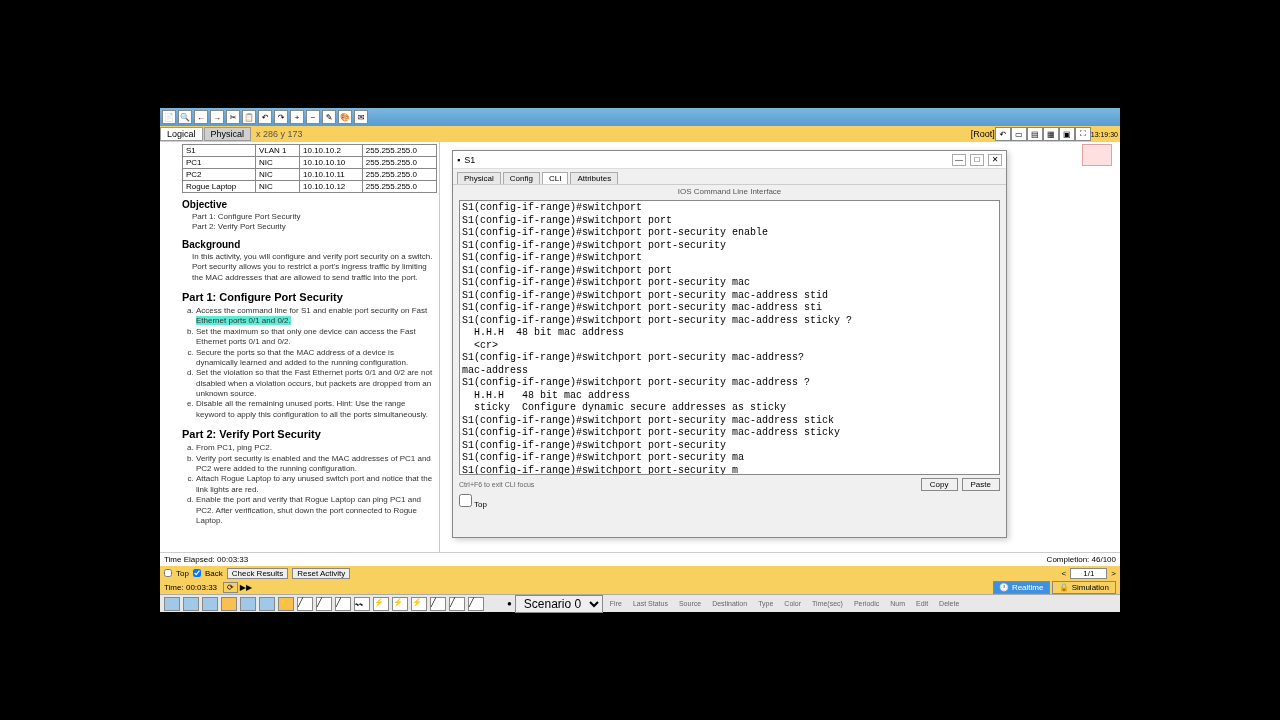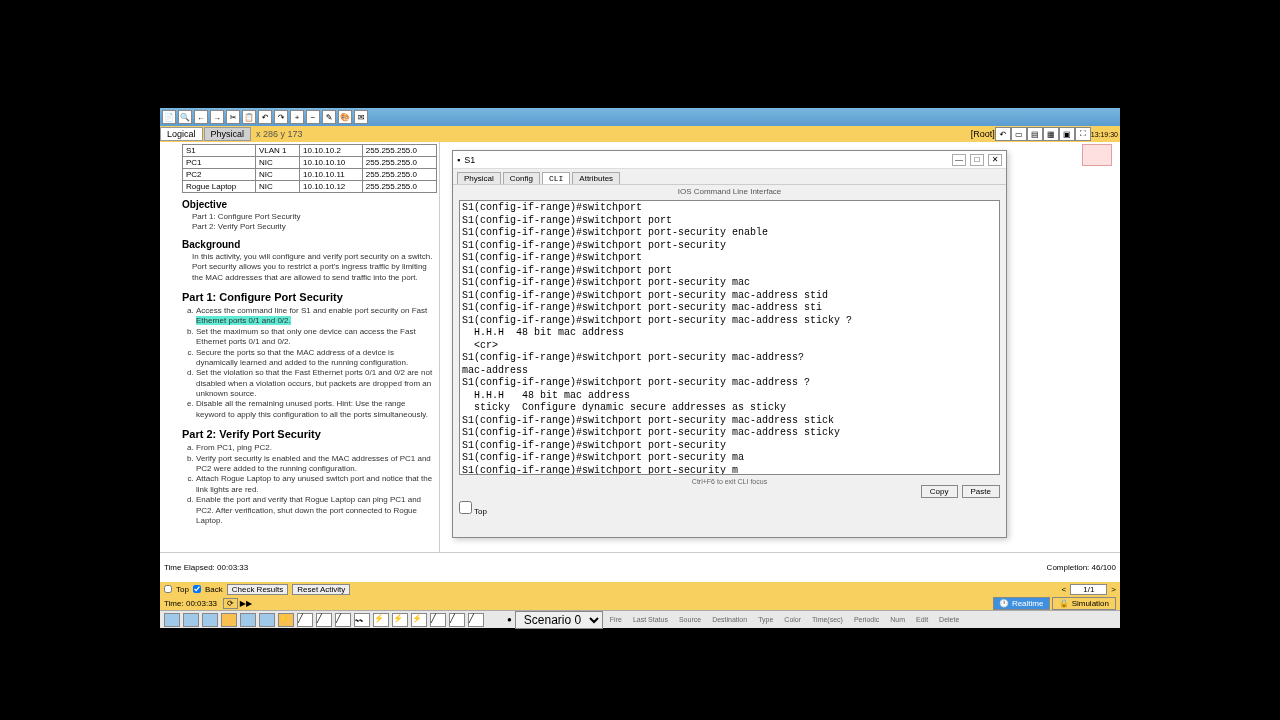--- a/index.html
+++ b/index.html
@@ -22,28 +22,28 @@
 .leftpane ol { margin-left: 14px; }
 .leftpane .indent { margin-left: 10px; }
 .leftpane .hl { background: #5eead4; }
 .rightpane { flex: 1; position: relative; background: #fff; }
 .cli-window { position: absolute; left: 12px; top: 8px; width: 555px; height: 388px; border: 1px solid #888; background: #f0f0f0; box-shadow: 2px 2px 6px rgba(0,0,0,0.2); }
 .cli-title { height: 18px; display: flex; align-items: center; font-size: 9px; padding: 0 4px; background: #fff; border-bottom: 1px solid #ddd; }
 .cli-title .wbtns { margin-left: auto; display: flex; gap: 4px; }
 .cli-title .wbtn { width: 14px; height: 12px; border: 1px solid #aaa; font-size: 8px; text-align: center; line-height: 10px; }
 .cli-tabs { height: 16px; display: flex; font-size: 8px; padding-left: 4px; gap: 2px; border-bottom: 1px solid #ccc; align-items: end; }
 .cli-tab { padding: 1px 6px; border: 1px solid #aaa; border-bottom: none; background: #e8e8e8; }
-.cli-tab.active { background: #fff; font-family: Liberation Mono, monospace; }
+.cli-tab.active { background: #fff; }
 .cli-header { text-align: center; font-size: 8px; padding: 2px; color: #555; }
 .cli-body { margin: 2px 6px; height: 275px; background: #fff; border: 1px solid #888; font-family: 'Courier New', monospace; font-size: 10px; line-height: 12.5px; padding: 1px 2px; overflow: hidden; white-space: pre; color: #000; }
-.cli-footer { font-size: 7px; padding: 1px 6px; color: #666; display: flex; align-items: center; flex-direction: column; }
+.cli-footer { font-size: 7px; padding: 1px 6px; color: #666; display: flex; align-items: center; }
 .cli-btns { margin-left: auto; display: flex; gap: 4px; }
 .cli-btn { border: 1px solid #888; background: #f0f0f0; font-size: 8px; padding: 1px 8px; }
 .cli-top-chk { font-size: 8px; padding: 2px 6px; }
-.statusbar { height: 30px; border-top: 1px solid #ccc; font-size: 8px; display: flex; align-items: center; padding: 0 4px; gap: 6px; }
+.statusbar { height: 14px; border-top: 1px solid #ccc; font-size: 8px; display: flex; align-items: center; padding: 0 4px; gap: 6px; }
 .ctrlbar { height: 14px; background: #f8d060; font-size: 8px; display: flex; align-items: center; padding: 0 4px; gap: 4px; }
 .ctrlbar input[type=checkbox] { width: 8px; height: 8px; }
 .ctrlbar button { font-size: 8px; padding: 0 4px; border: 1px solid #888; background: #eee; }
 .bottombar { height: 14px; background: #f8d060; display: flex; align-items: center; font-size: 8px; padding: 0 4px; }
 .bottombar .spacer { flex: 1; }
 .mode-btn { padding: 1px 6px; border: 1px solid #888; margin-left: 2px; }
 .mode-btn.active { background: #4090e0; color: #fff; }
 .devicebar { height: 18px; background: #e8e8e8; border-top: 1px solid #aaa; display: flex; align-items: center; gap: 3px; padding: 0 4px; font-size: 8px; }
 .devicon { width: 16px; height: 14px; background: #a0c8e8; border: 1px solid #888; }
 .devicon.router { background: #f8c050; }

